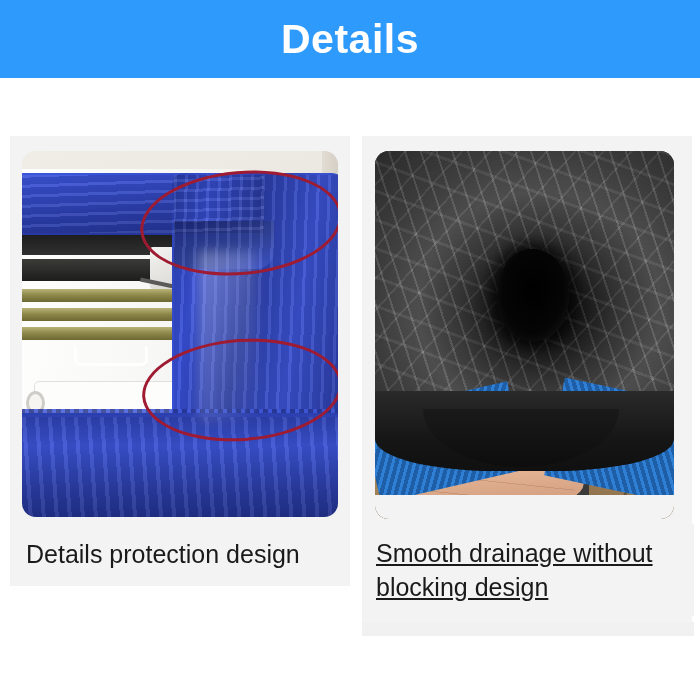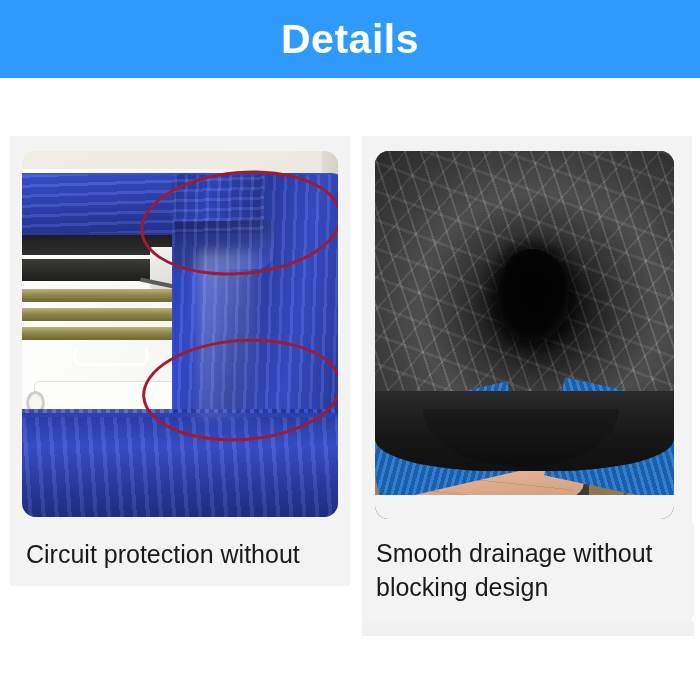--- a/index.html
+++ b/index.html
@@ -94,20 +94,21 @@
   }
   #caption-right {
     left: 362px;
     top: 524px;
     width: 332px;
     height: 92px;
     padding: 12px 0 0 14px;
   }
   #caption-right .line {
     display: block;
+    text-decoration: underline;
   }
 
   #footer-strip {
     position: absolute;
     left: 362px;
     top: 622px;
     width: 332px;
     height: 14px;
     background: #f1f1f1;
   }
@@ -388,21 +389,21 @@
     <div class="lp-layer" id="lp-skirt-edge"></div>
     <div class="lp-layer" id="lp-cover-skirt"></div>
     <div class="lp-layer" id="lp-pleats-skirt"></div>
     <div class="lp-layer" id="lp-sheen"></div>
 
     <div class="red-ellipse" id="ellipse-top"></div>
     <div class="red-ellipse" id="ellipse-bottom"></div>
   </div>
 </div>
 
-<div class="caption" id="caption-left">Circuit protection without</div>
+<div class="caption" id="caption-left">Details protection design</div>
 
 <div class="panel" id="panel-right">
 
   <div class="photo" id="photo-right">
     <div class="rp-layer" id="rp-fabric"></div>
     <div class="rp-layer" id="rp-creases"></div>
     <div class="rp-layer" id="rp-crease2"></div>
     <div class="rp-layer" id="rp-hole"></div>
     <div class="rp-layer" id="rp-cardboard-left"></div>
     <div class="rp-layer" id="rp-cardboard-right"></div>

